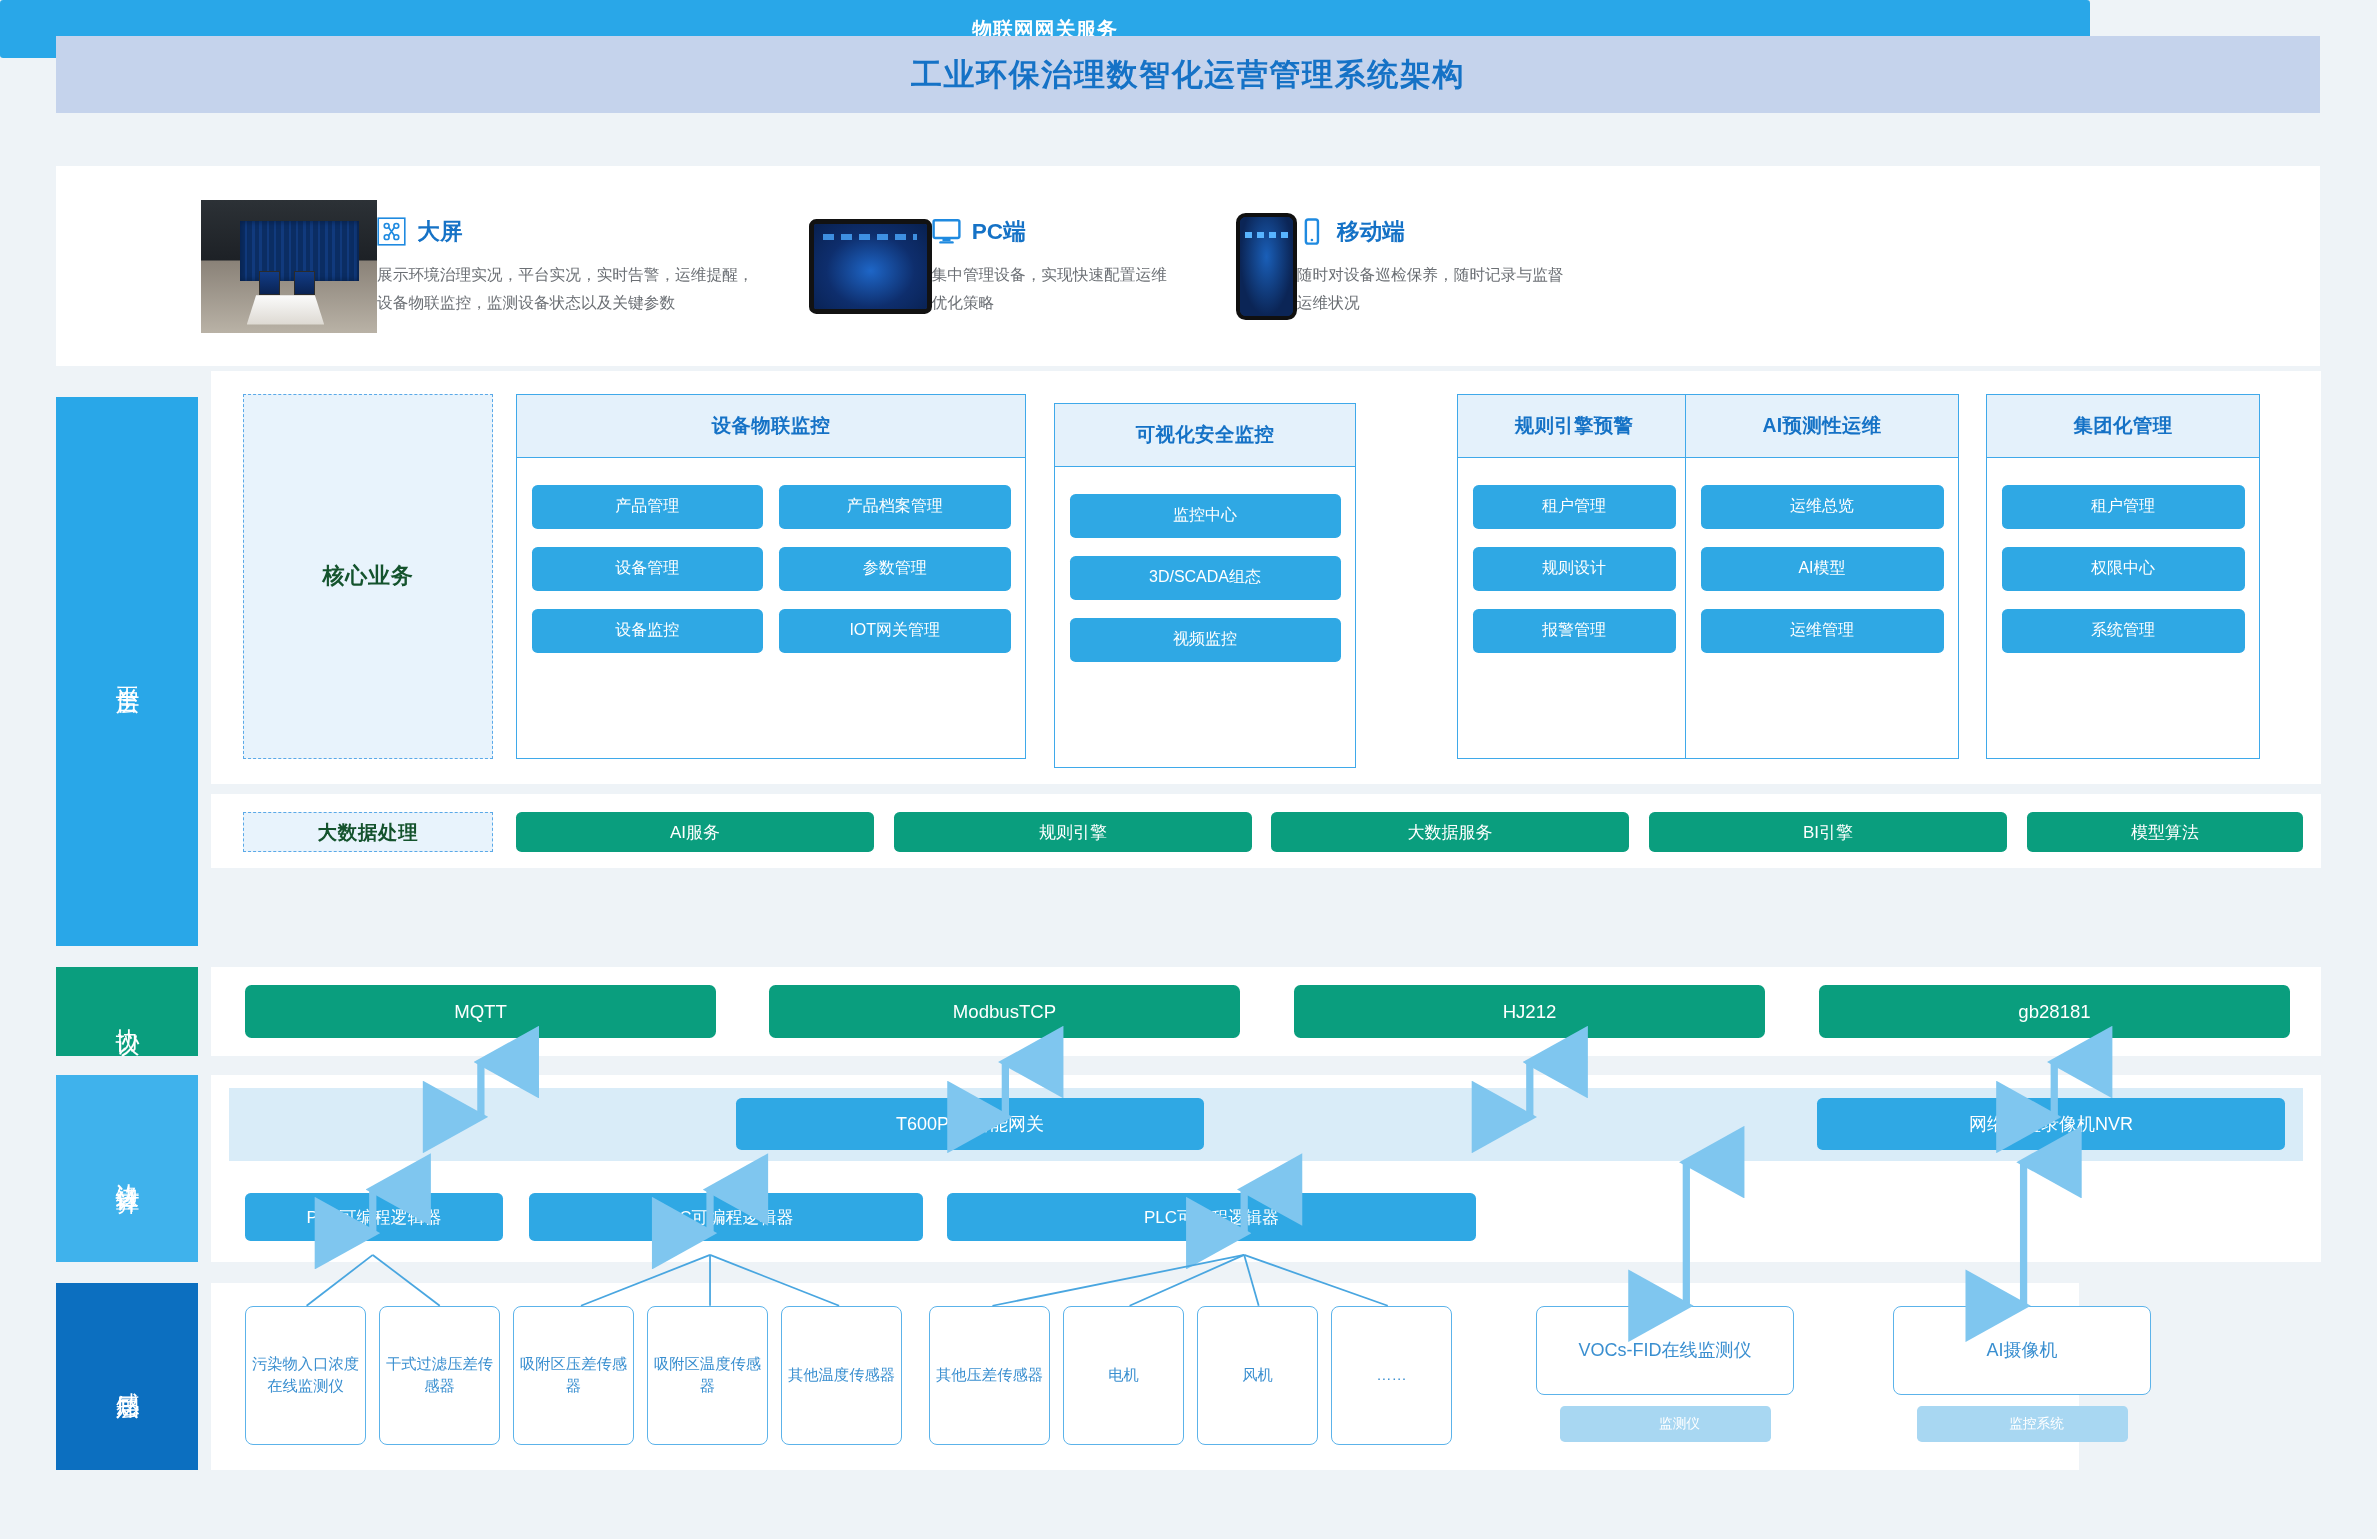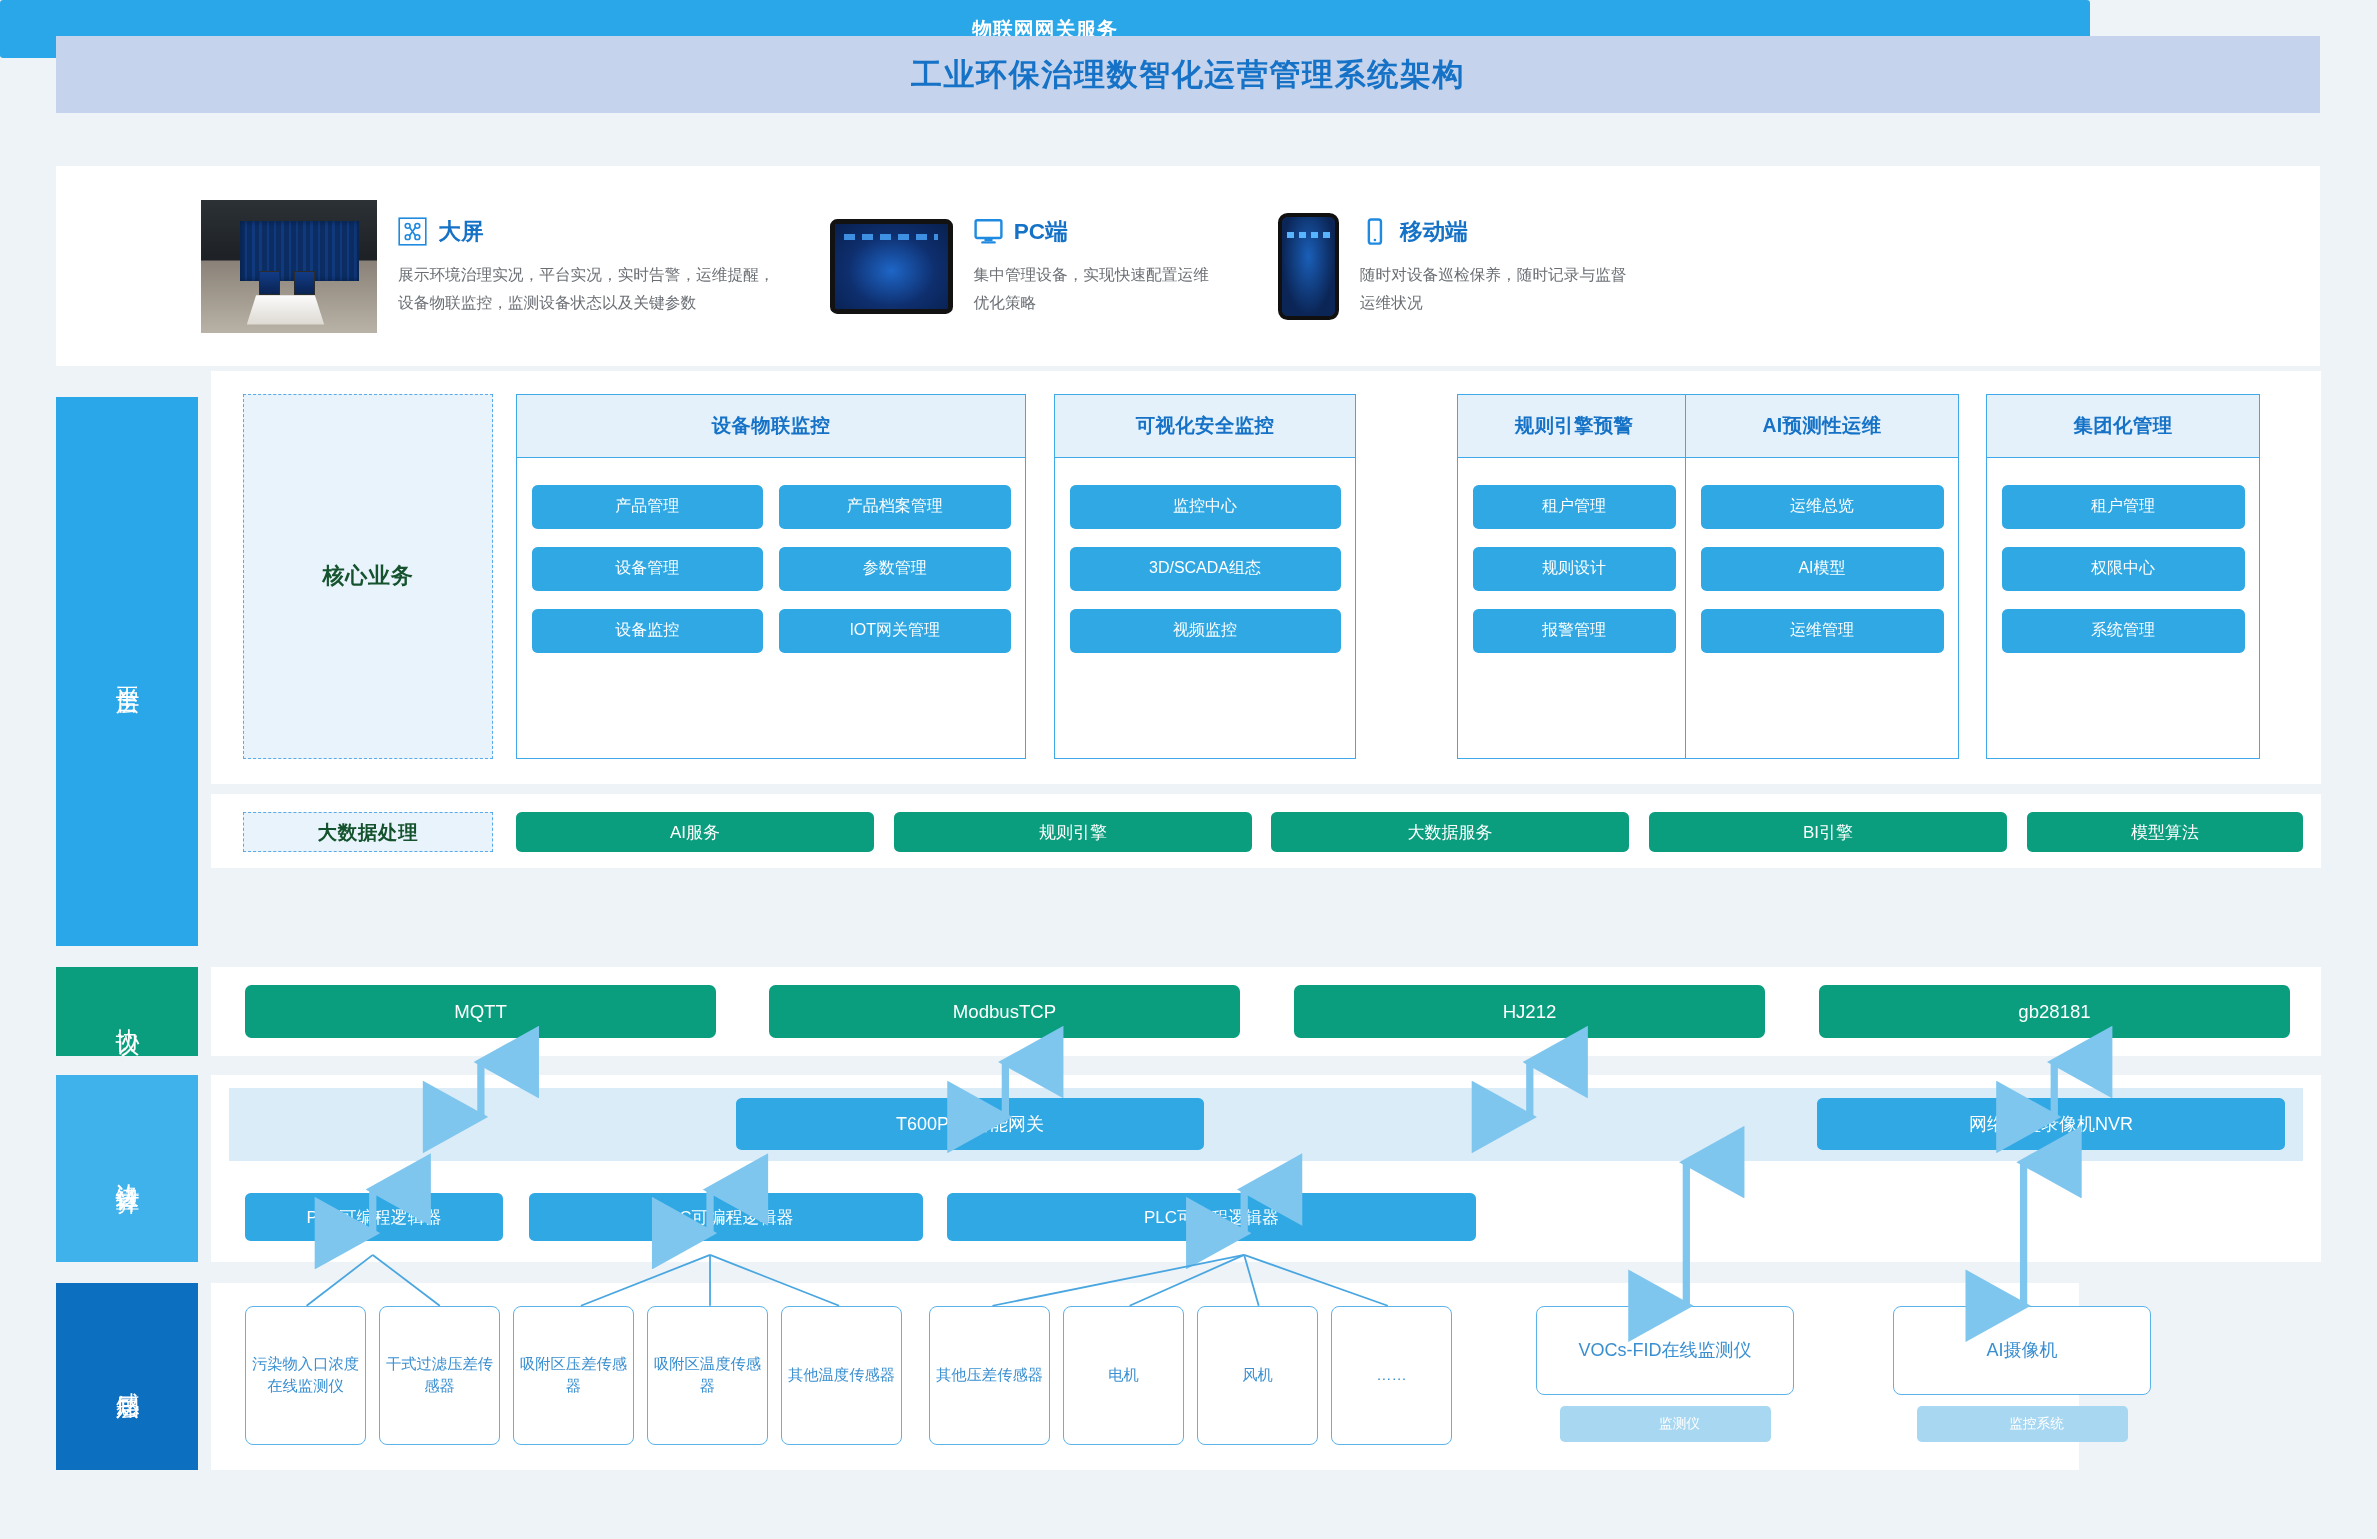--- a/index.html
+++ b/index.html
@@ -74,21 +74,21 @@
   }
   .shot-mob::before{
     content:""; position:absolute; inset:0;
     background: radial-gradient(ellipse at 50% 40%, #1a5fb8 0%, #0b2556 70%);
   }
   .shot-mob::after{
     content:""; position:absolute; left:10%; top:16%; width:80%; height:6%;
     background: repeating-linear-gradient(90deg,#58b4ff 0 7.3px, transparent 7.3px 12px);
   }
 
-  .term-info { margin-left: 21px; }
+  .term-info { }
   .term-head { display:flex; align-items:center; gap:11.3px; margin-bottom: 14.5px; }
   .term-ic { width: 29px; height: 29px; flex: 0 0 29px; color:#1f8ae0; }
   .term-ic svg { width: 100%; height: 100%; display:block; }
   .term-name { font-size: 22.6px; font-weight: 700; color: #1572c6; }
   .term-desc { font-size: 15.7px; line-height: 1.75; color: #6b6f74; max-width: 452px; }
 
   
   .lyr-label {
     position: absolute; left: 56px; width: 142px;
     display:flex; align-items:center; justify-content:center;
@@ -296,21 +296,21 @@
           <div class="chip">设备管理</div>
           <div class="chip">参数管理</div>
         </div>
         <div class="mod-row">
           <div class="chip">设备监控</div>
           <div class="chip">IOT网关管理</div>
         </div>
       </div>
     </div>
 
-    <div class="mod" style="left:843px; width:302px;">
+    <div class="mod" style="left:843px; width:302px;margin-top:9px;">
       <div class="mod-head">
           <span class="mod-title">可视化安全监控</span>
         </div>
       <div class="mod-body">
         <div class="mod-row">
             <div class="chip">监控中心</div>
           </div>
         <div class="mod-row">
             <div class="chip">3D/SCADA组态</div>
           </div>

